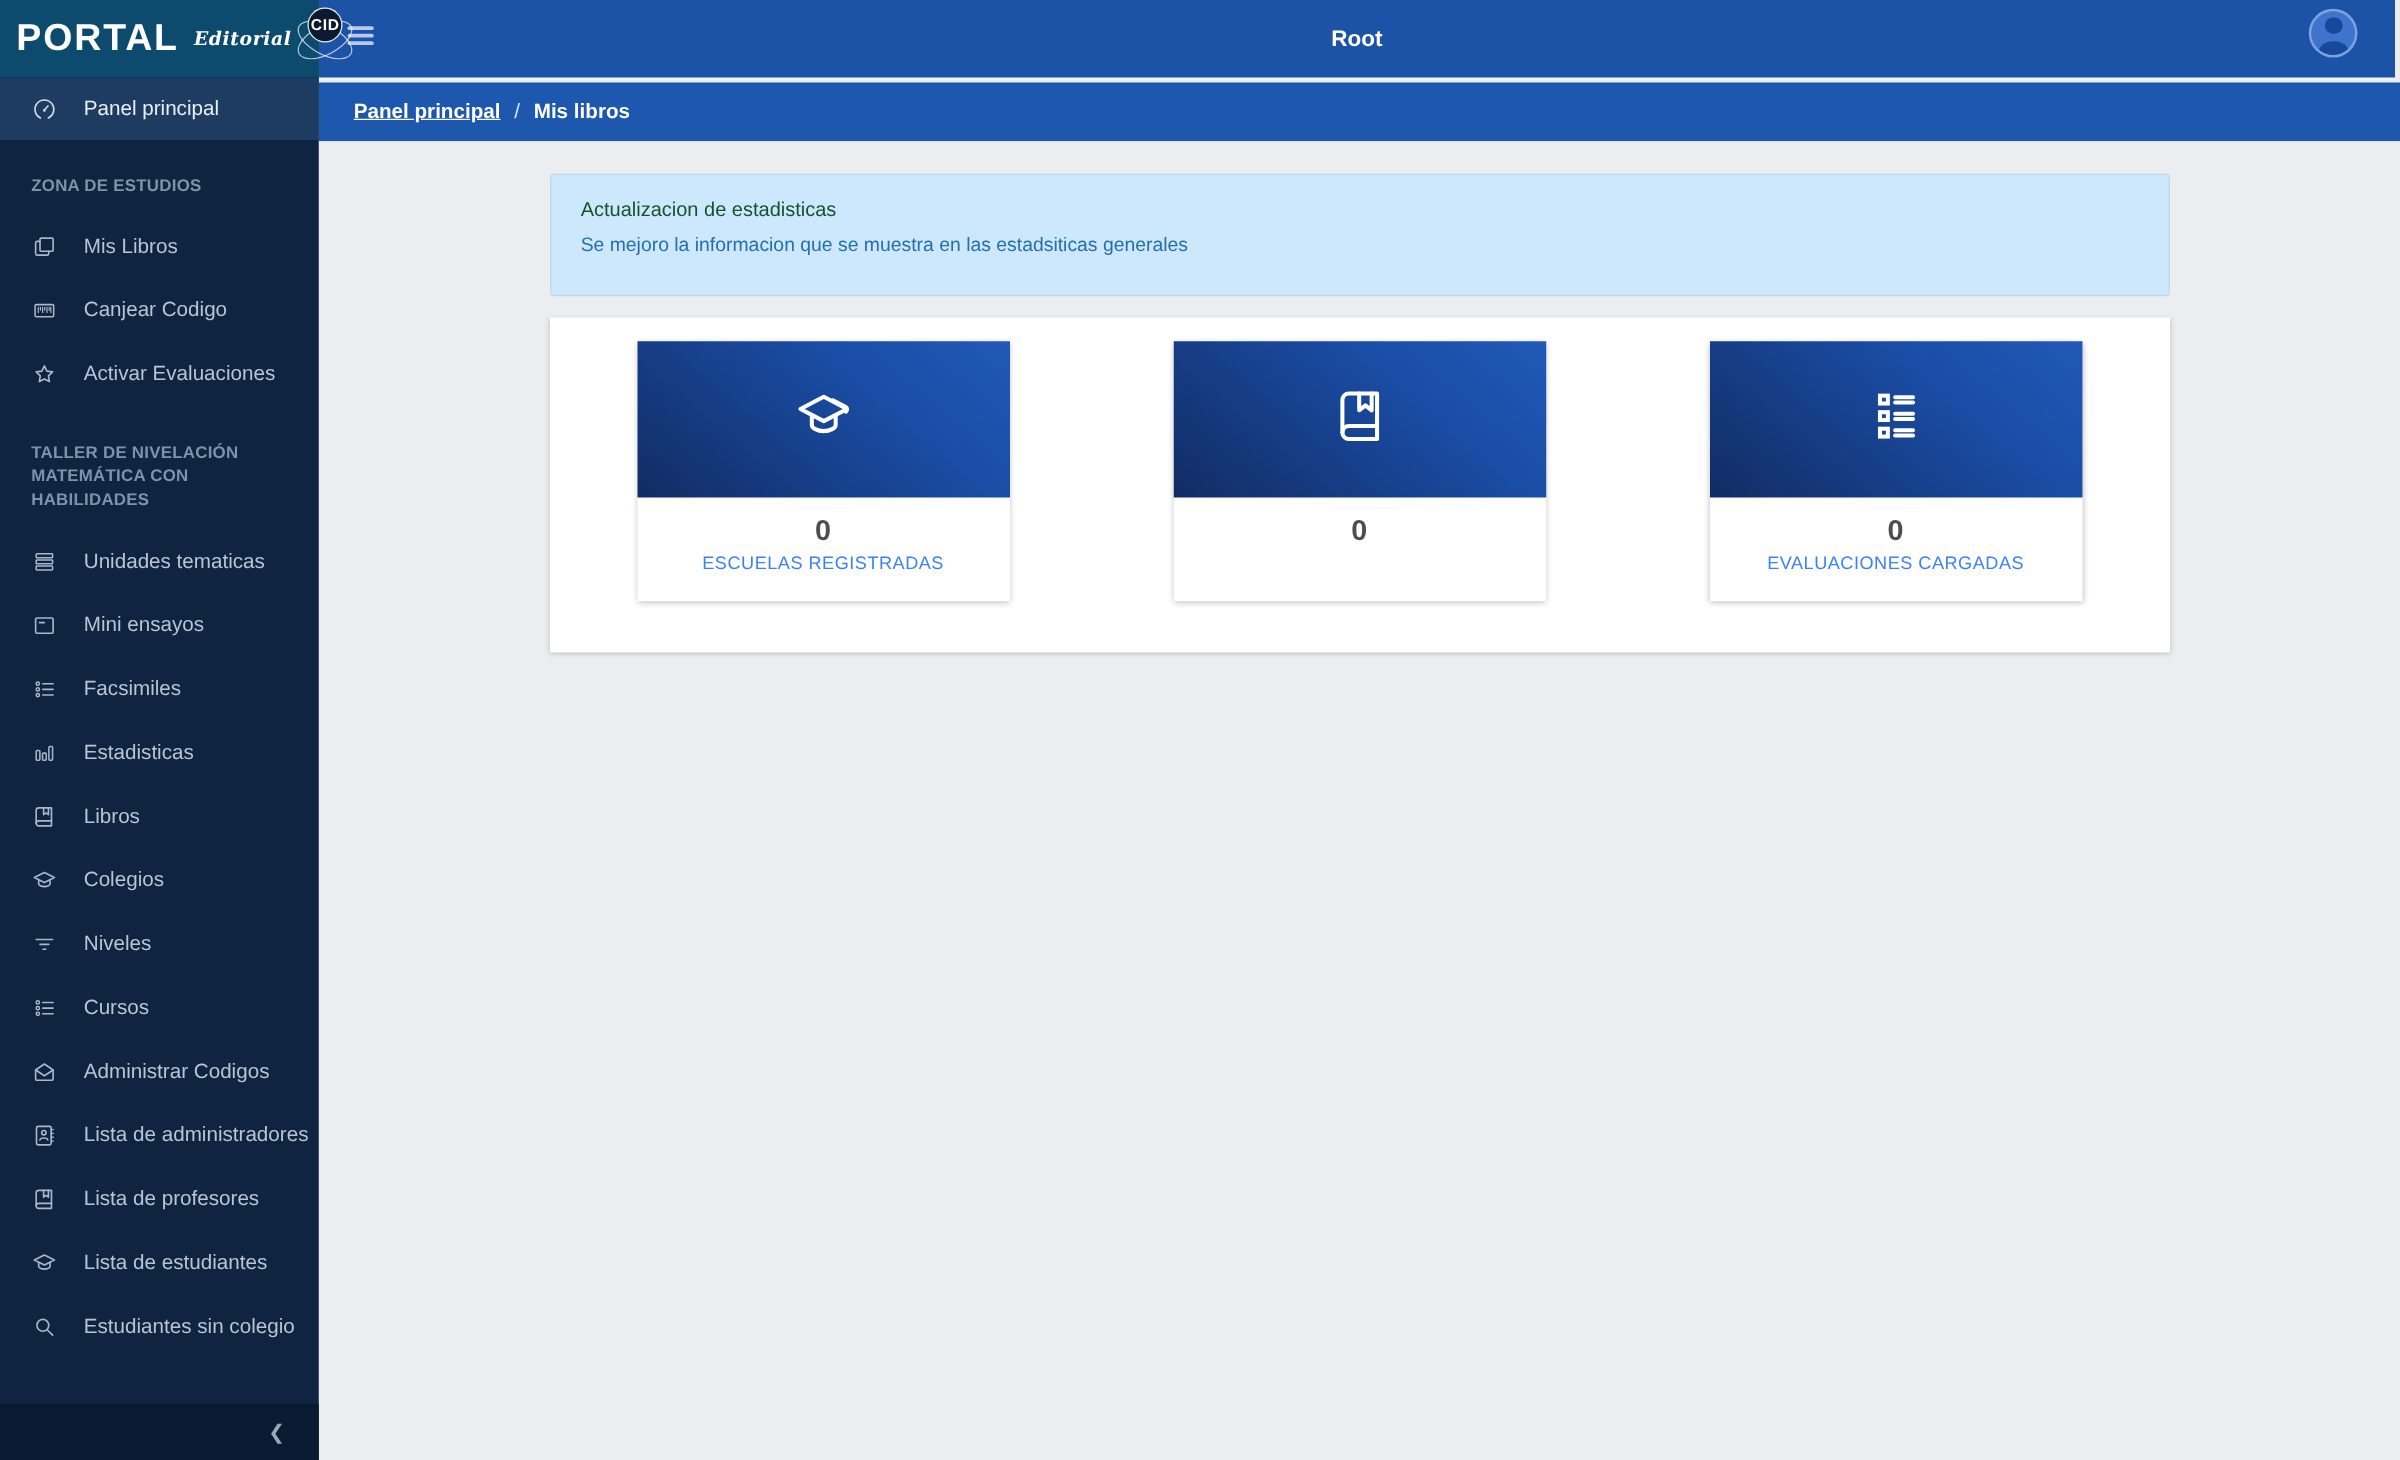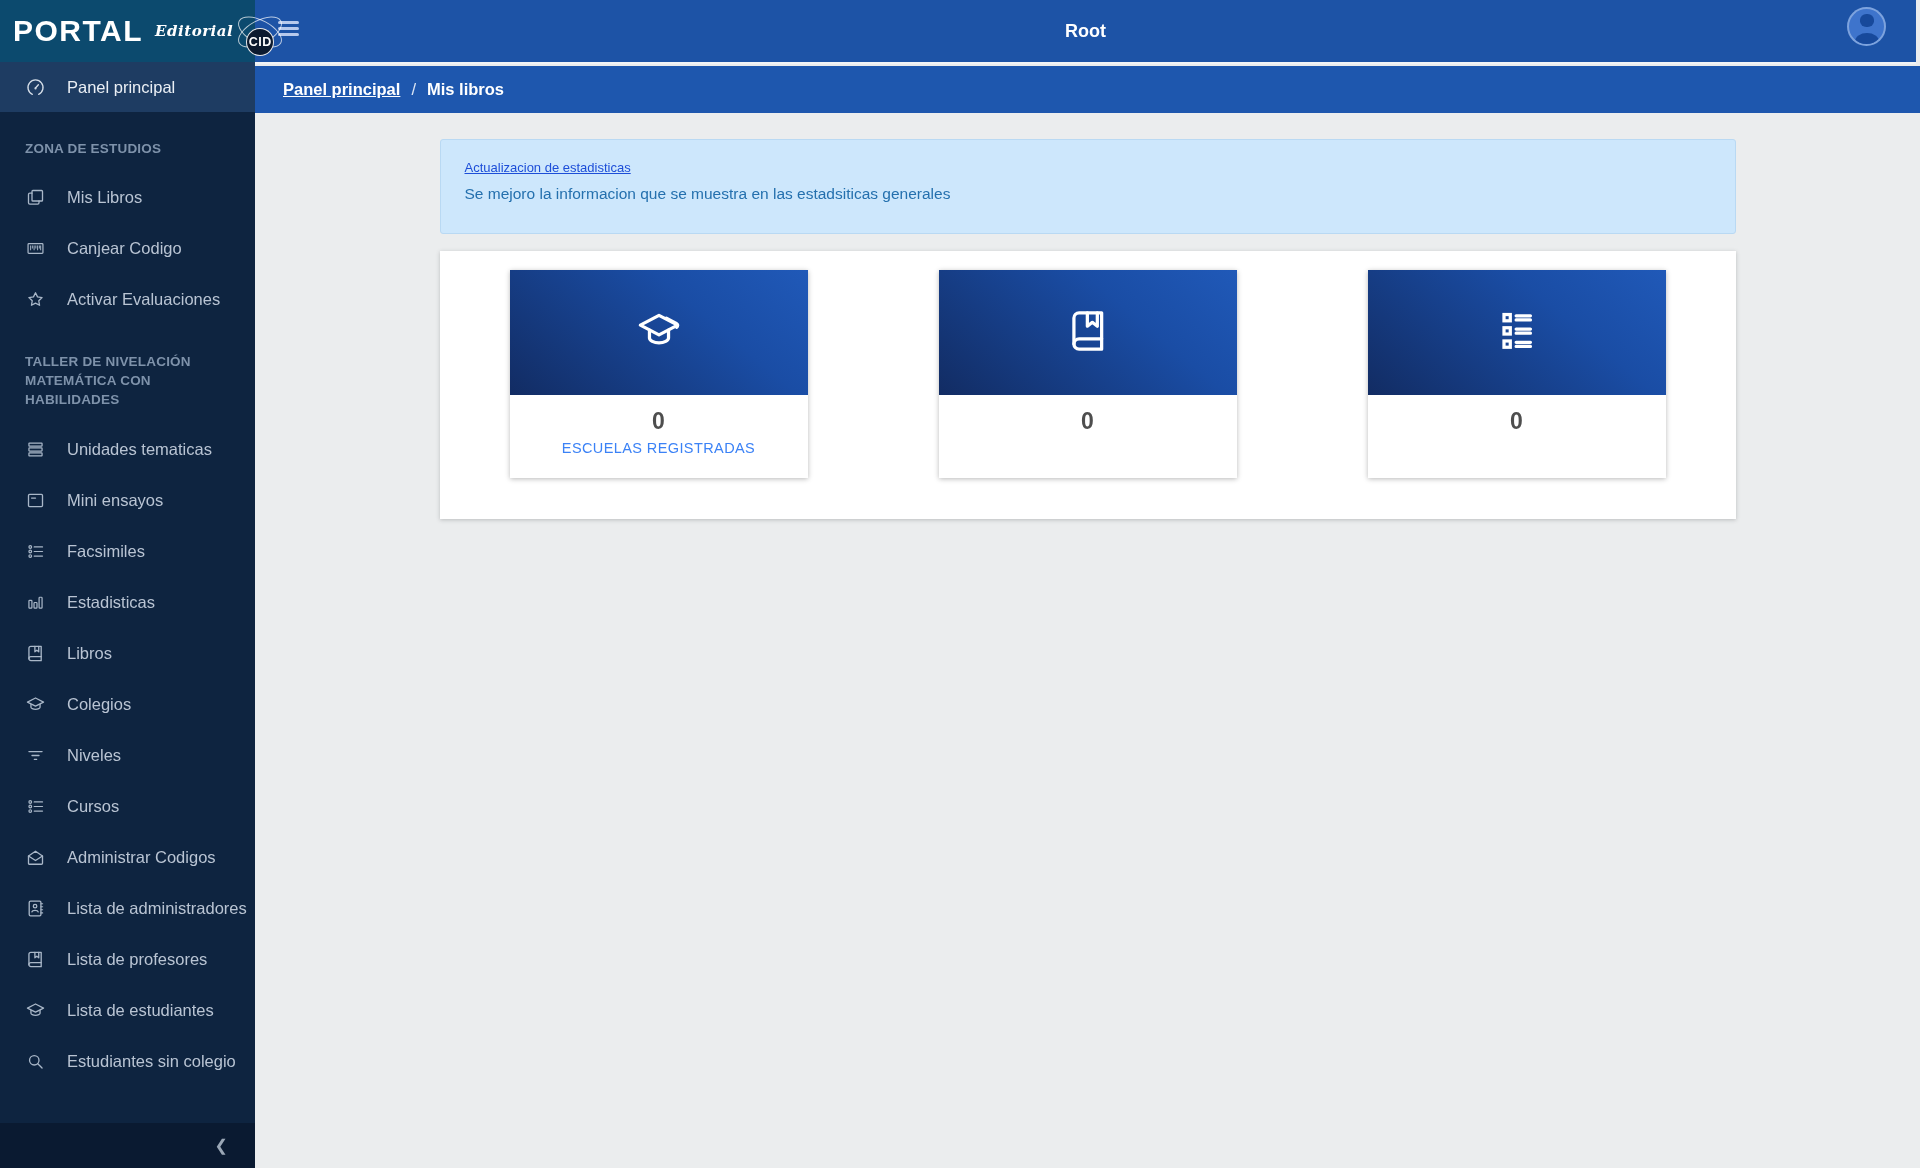--- a/index.html
+++ b/index.html
@@ -17,21 +17,21 @@
   }
   .logo-strip {
     height:62px; background:#0c4a6e; display:flex; align-items:center;
     padding:0 10px 0 13px; flex:none;
   }
   .brand-name { color:#fff; font-weight:800; font-size:30px; letter-spacing:1.5px; }
   .brand-tagline {
     font-family:"DejaVu Serif", serif; font-style:italic; color:#fff;
     font-size:15px; margin-left:12px; letter-spacing:.5px;font-weight:bold;
   }
-  .emblem { width:50px; height:50px; position:relative; display:flex; align-items:flex-end; justify-content:center; margin-left:2px; flex:none; }
+  .emblem { width:50px; height:50px; position:relative; display:flex; align-items:flex-start; justify-content:center; margin-left:2px; flex:none; }
   .emblem::before, .emblem::after {
     content:""; position:absolute; left:1px; top:14px; width:46px; height:22px;
     border:1px solid rgba(255,255,255,.7); border-radius:50%;
   }
   .emblem::before { transform:rotate(28deg); }
   .emblem::after  { transform:rotate(-28deg); }
   .emblem-text {
     color:#fff; font-weight:700; font-size:12.5px; letter-spacing:.5px;
     border:1.5px solid rgba(255,255,255,.9); border-radius:50%;
     width:28px; height:28px; display:flex; align-items:center; justify-content:center;
@@ -90,21 +90,21 @@
   .crumb-current { font-weight:600; }
 
   
   .content { position:absolute; left:255px; right:0; top:113px; bottom:0; background:#ebedee; }
   .container { width:1296px; margin:0 auto; }
 
   .alert {
     margin-top:26px; background:#cde7fc; border:1px solid #b9d9f3;
     border-radius:3px; padding:20px 24px 30px;
   }
-  .alert-title { color:#1d4ed8; font-size:13px; font-weight:500;text-decoration:underline; }
+  .alert-title { color:#14532d; font-size:16px; font-weight:500; }
   .alert-msg { color:#2470ae; font-size:15.5px; margin-top:10px; }
 
   .panel {
     margin-top:17px; background:#fff; height:268px;
     box-shadow:0 1px 4px rgba(60,64,67,.28);
   }
   .cards { display:flex; justify-content:space-between; padding:19px 70px 0; }
   .card { width:298px; background:#fff; box-shadow:0 1px 5px rgba(0,0,0,.28); }
   .card-top {
     height:125px; display:flex; align-items:center; justify-content:center;
@@ -369,19 +369,20 @@
             <span>
               <svg viewBox="0 0 24 24" fill="none" stroke="currentColor" stroke-width="1.5" stroke-linecap="round">
                   <rect x="6" y="4.4" width="2.9" height="2.9"></rect>
                   <rect x="6" y="10.5" width="2.9" height="2.9"></rect>
                   <rect x="6" y="16.6" width="2.9" height="2.9"></rect>
                   <path d="M11.6 5h6.6M11.6 6.9h6.6M11.6 11.1h6.6M11.6 13h6.6M11.6 17.2h6.6M11.6 19.1h6.6"></path>
                 </svg>
             </span>
           </div>
           <div class="card-val">0</div>
+          <div class="card-label">EVALUACIONES CARGADAS</div>
         </div>
 
       </div>
     </div>
 
   </div>
 </main>
 
 </body></html>

